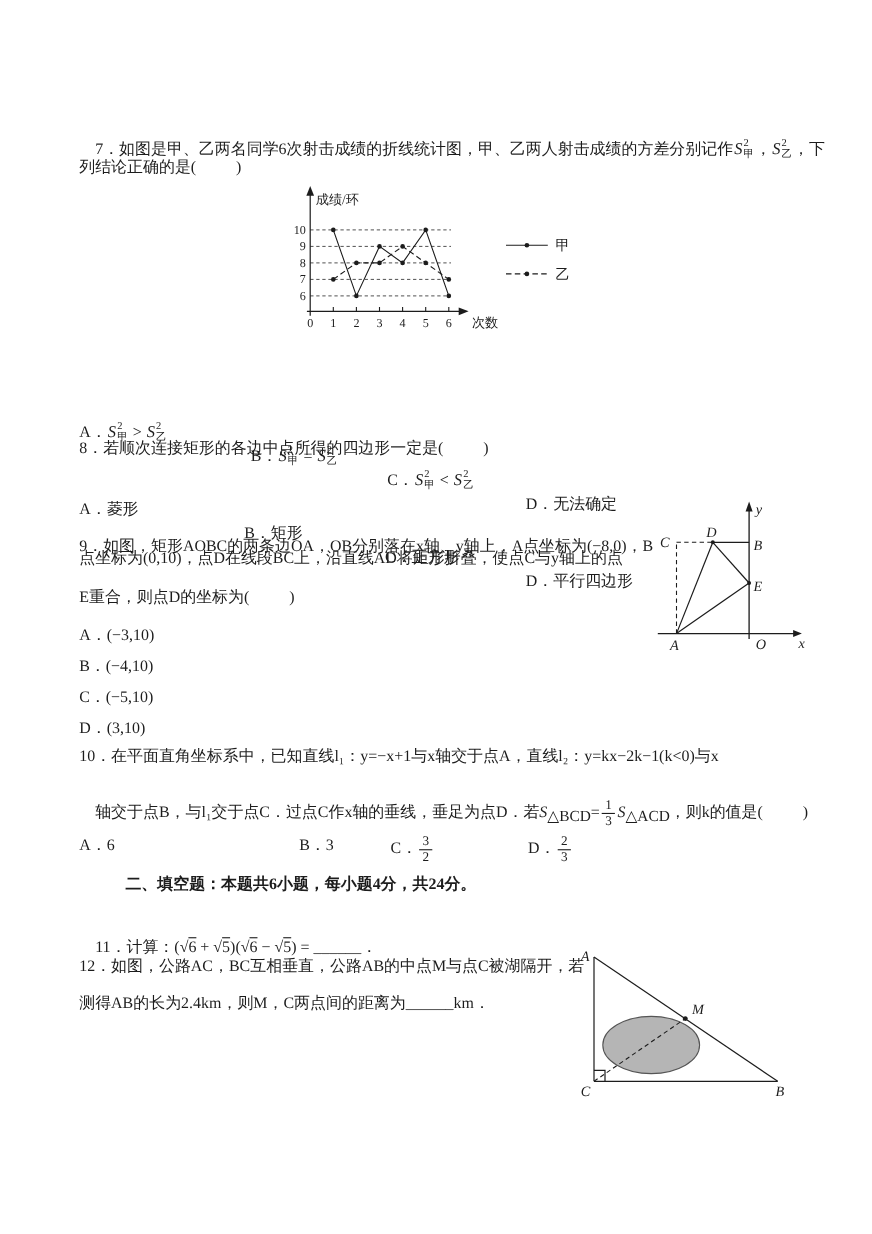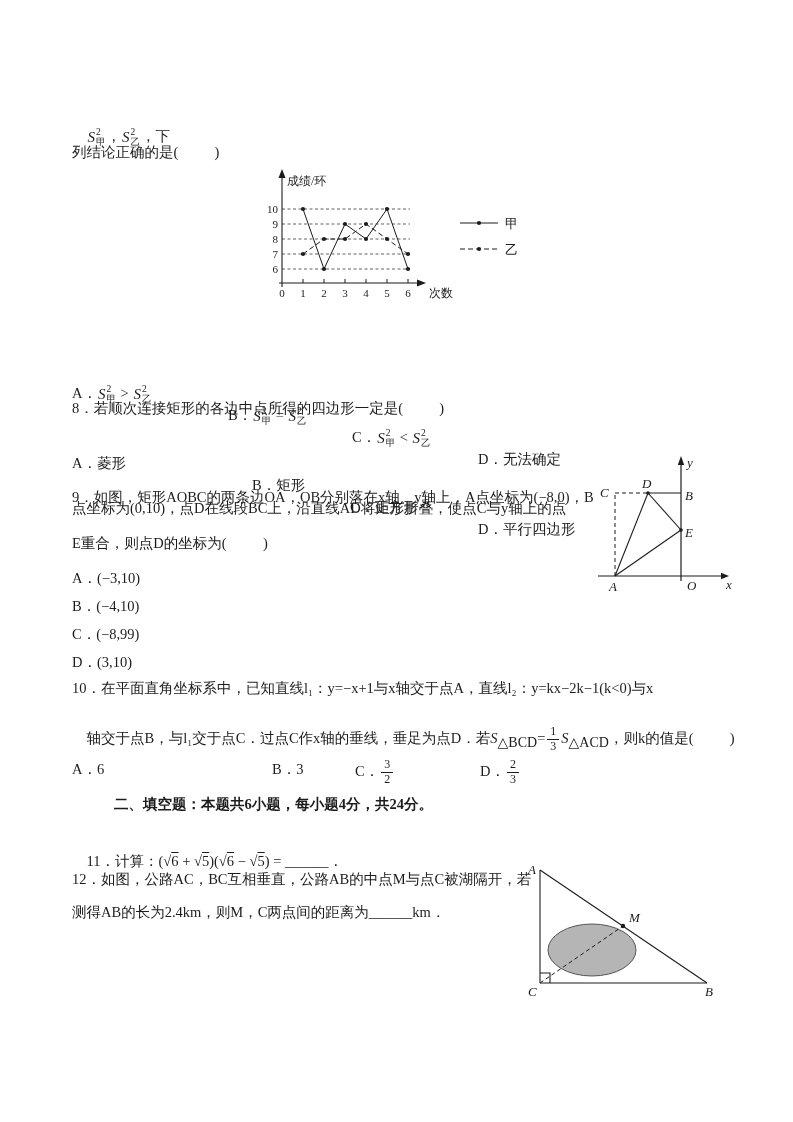--- a/index.html
+++ b/index.html
@@ -32,21 +32,21 @@
   .dash  { stroke:#1c1c1c; stroke-width:1;  fill:none; stroke-dasharray:4 3; }
   .ax    { stroke:#1c1c1c; stroke-width:1.2; }
   .dot   { fill:#1c1c1c; }
 </style>
 </head>
 <body>
 
 <div>
 
   <div class="abs line" style="left:72px; top:103px;">
-    <span class="svar"><span class="base">S</span><span class="stack"><span>2</span><span>甲</span></span></span><span>，</span><span class="svar"><span class="base">S</span><span class="stack"><span>2</span><span>乙</span></span></span><span>，下</span>
+    <span>7．如图是甲、乙两名同学6次射击成绩的折线统计图，甲、乙两人射击成绩的方差分别记作</span><span class="svar"><span class="base">S</span><span class="stack"><span>2</span><span>甲</span></span></span><span>，</span><span class="svar"><span class="base">S</span><span class="stack"><span>2</span><span>乙</span></span></span><span>，下</span>
   </div>
   <div class="abs line" style="left:72px; top:141px;">列结论正确的是(          )</div>
 
   <div class="abs" style="left:248px; top:163px; width:300px; height:162px;">
     <svg id="q7-chart-svg" width="300" height="162">
         <line x1="34" y1="106" x2="162" y2="106" stroke="#1c1c1c" stroke-width="0.7" stroke-dasharray="3 2.5"></line>
         <text x="30" y="109.5" text-anchor="end" font-size="11">6</text>
         <line x1="34" y1="91" x2="162" y2="91" stroke="#1c1c1c" stroke-width="0.7" stroke-dasharray="3 2.5"></line>
         <text x="30" y="94.5" text-anchor="end" font-size="11">7</text>
         <line x1="34" y1="76" x2="162" y2="76" stroke="#1c1c1c" stroke-width="0.7" stroke-dasharray="3 2.5"></line>
@@ -100,31 +100,31 @@
   <div class="abs line" style="left:0; top:360px; width:793px; height:26px;">
     <span class="abs" style="left:72px;"><span>A．</span><span class="svar"><span class="base">S</span><span class="stack"><span>2</span><span>甲</span></span></span><span> &gt; </span><span class="svar"><span class="base">S</span><span class="stack"><span>2</span><span>乙</span></span></span></span>
     <span class="abs" style="left:228px;"><span>B．</span><span class="svar"><span class="base">S</span><span class="stack"><span>2</span><span>甲</span></span></span><span> = </span><span class="svar"><span class="base">S</span><span class="stack"><span>2</span><span>乙</span></span></span></span>
     <span class="abs" style="left:352px;"><span>C．</span><span class="svar"><span class="base">S</span><span class="stack"><span>2</span><span>甲</span></span></span><span> &lt; </span><span class="svar"><span class="base">S</span><span class="stack"><span>2</span><span>乙</span></span></span></span>
     <span class="abs" style="left:478px;">D．无法确定</span>
   </div>
 
   <div class="abs line" style="left:72px; top:397px;">8．若顺次连接矩形的各边中点所得的四边形一定是(          )</div>
   <div class="abs line" style="left:0; top:430px; width:793px;">
     <span class="abs" style="left:72px;">A．菱形</span>
-    <span class="abs" style="left:222px;margin-left:30px;">B．矩形</span>
+    <span class="abs" style="left:222px;">B．矩形</span>
     <span class="abs" style="left:350px;text-align:center;">C．正方形</span>
     <span class="abs" style="left:478px;">D．平行四边形</span>
   </div>
 
   <div class="abs line" style="left:72px; top:486px;">9．如图，矩形AOBC的两条边OA，OB分别落在x轴、y轴上，A点坐标为(−8,0)，B</div>
   <div class="abs line" style="left:72px; top:497px;">点坐标为(0,10)，点D在线段BC上，沿直线AD将矩形折叠，使点C与y轴上的点</div>
   <div class="abs line" style="left:72px; top:532px;">E重合，则点D的坐标为(          )</div>
   <div class="abs line" style="left:72px; top:567px;">A．(−3,10)</div>
   <div class="abs line" style="left:72px; top:595px;">B．(−4,10)</div>
-  <div class="abs line" style="left:72px; top:623px;">C．(−8,99)</div>
+  <div class="abs line" style="left:72px; top:623px;">C．(−5,10)</div>
   <div class="abs line" style="left:72px; top:651px;">D．(3,10)</div>
 
   <div class="abs" style="left:588px; top:450px;">
     <svg width="152" height="152">
 
       <line x1="93" y1="131" x2="93" y2="13" class="ax"></line>
       <polygon points="93,6 89.8,15 96.2,15" class="dot"></polygon>
       <line x1="10" y1="126" x2="135" y2="126" class="ax"></line>
       <polygon points="141,126 133,122.8 133,129.2" class="dot"></polygon>
 

